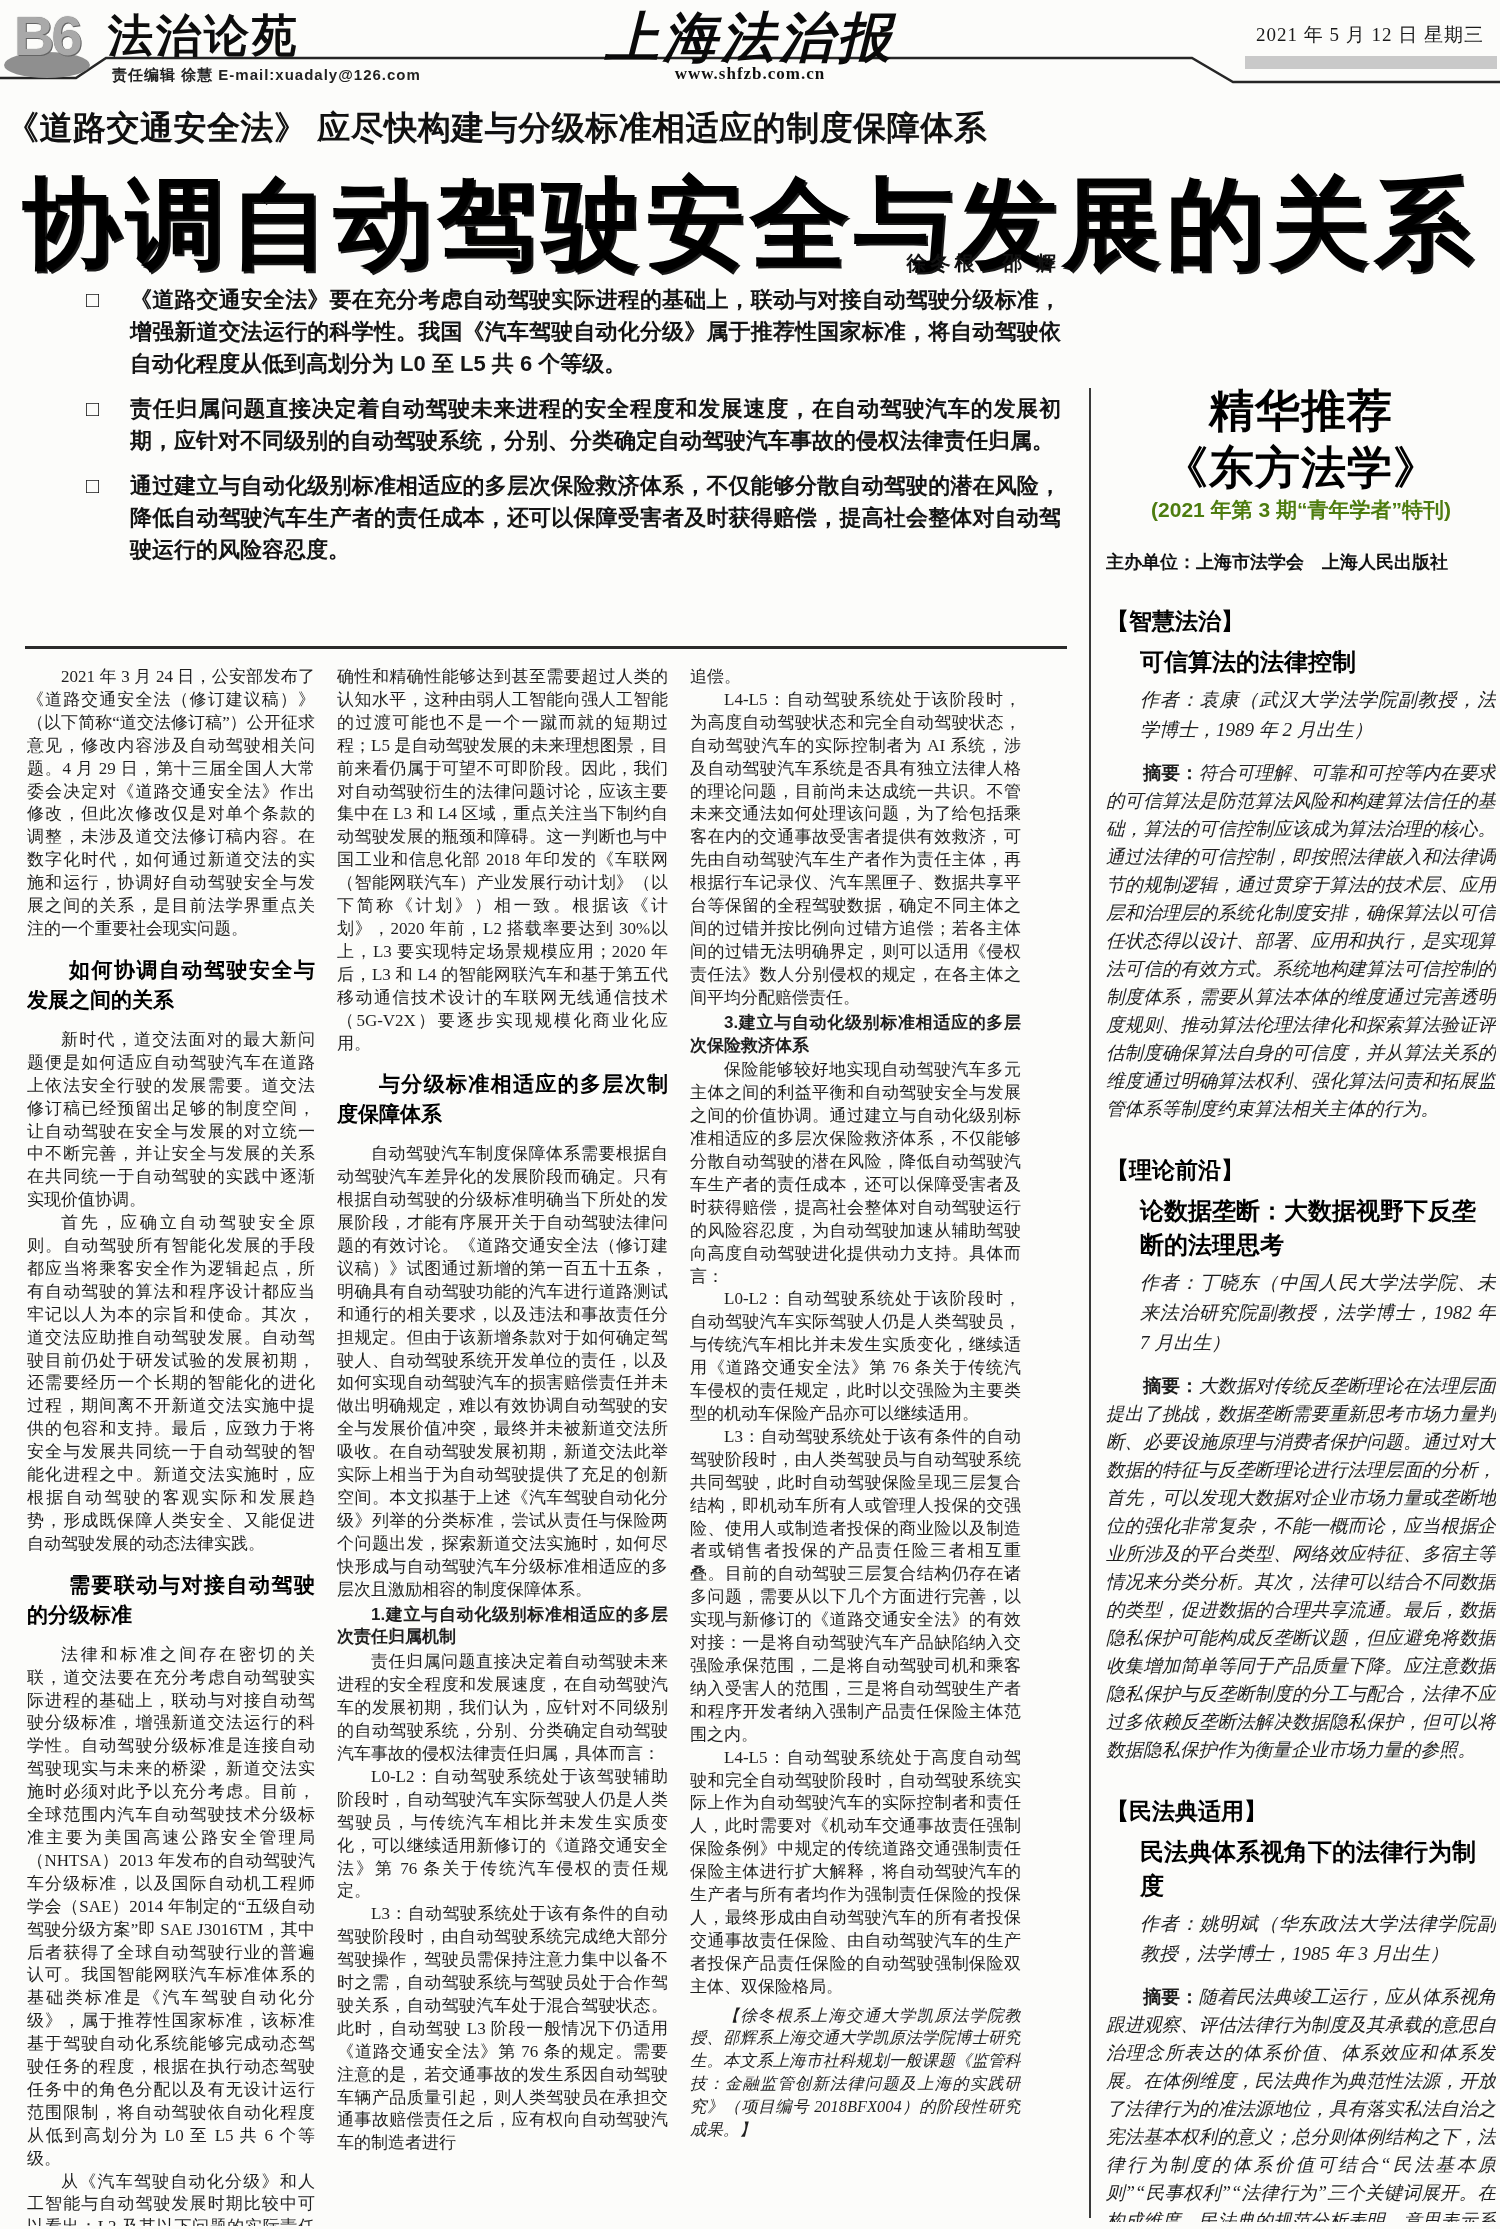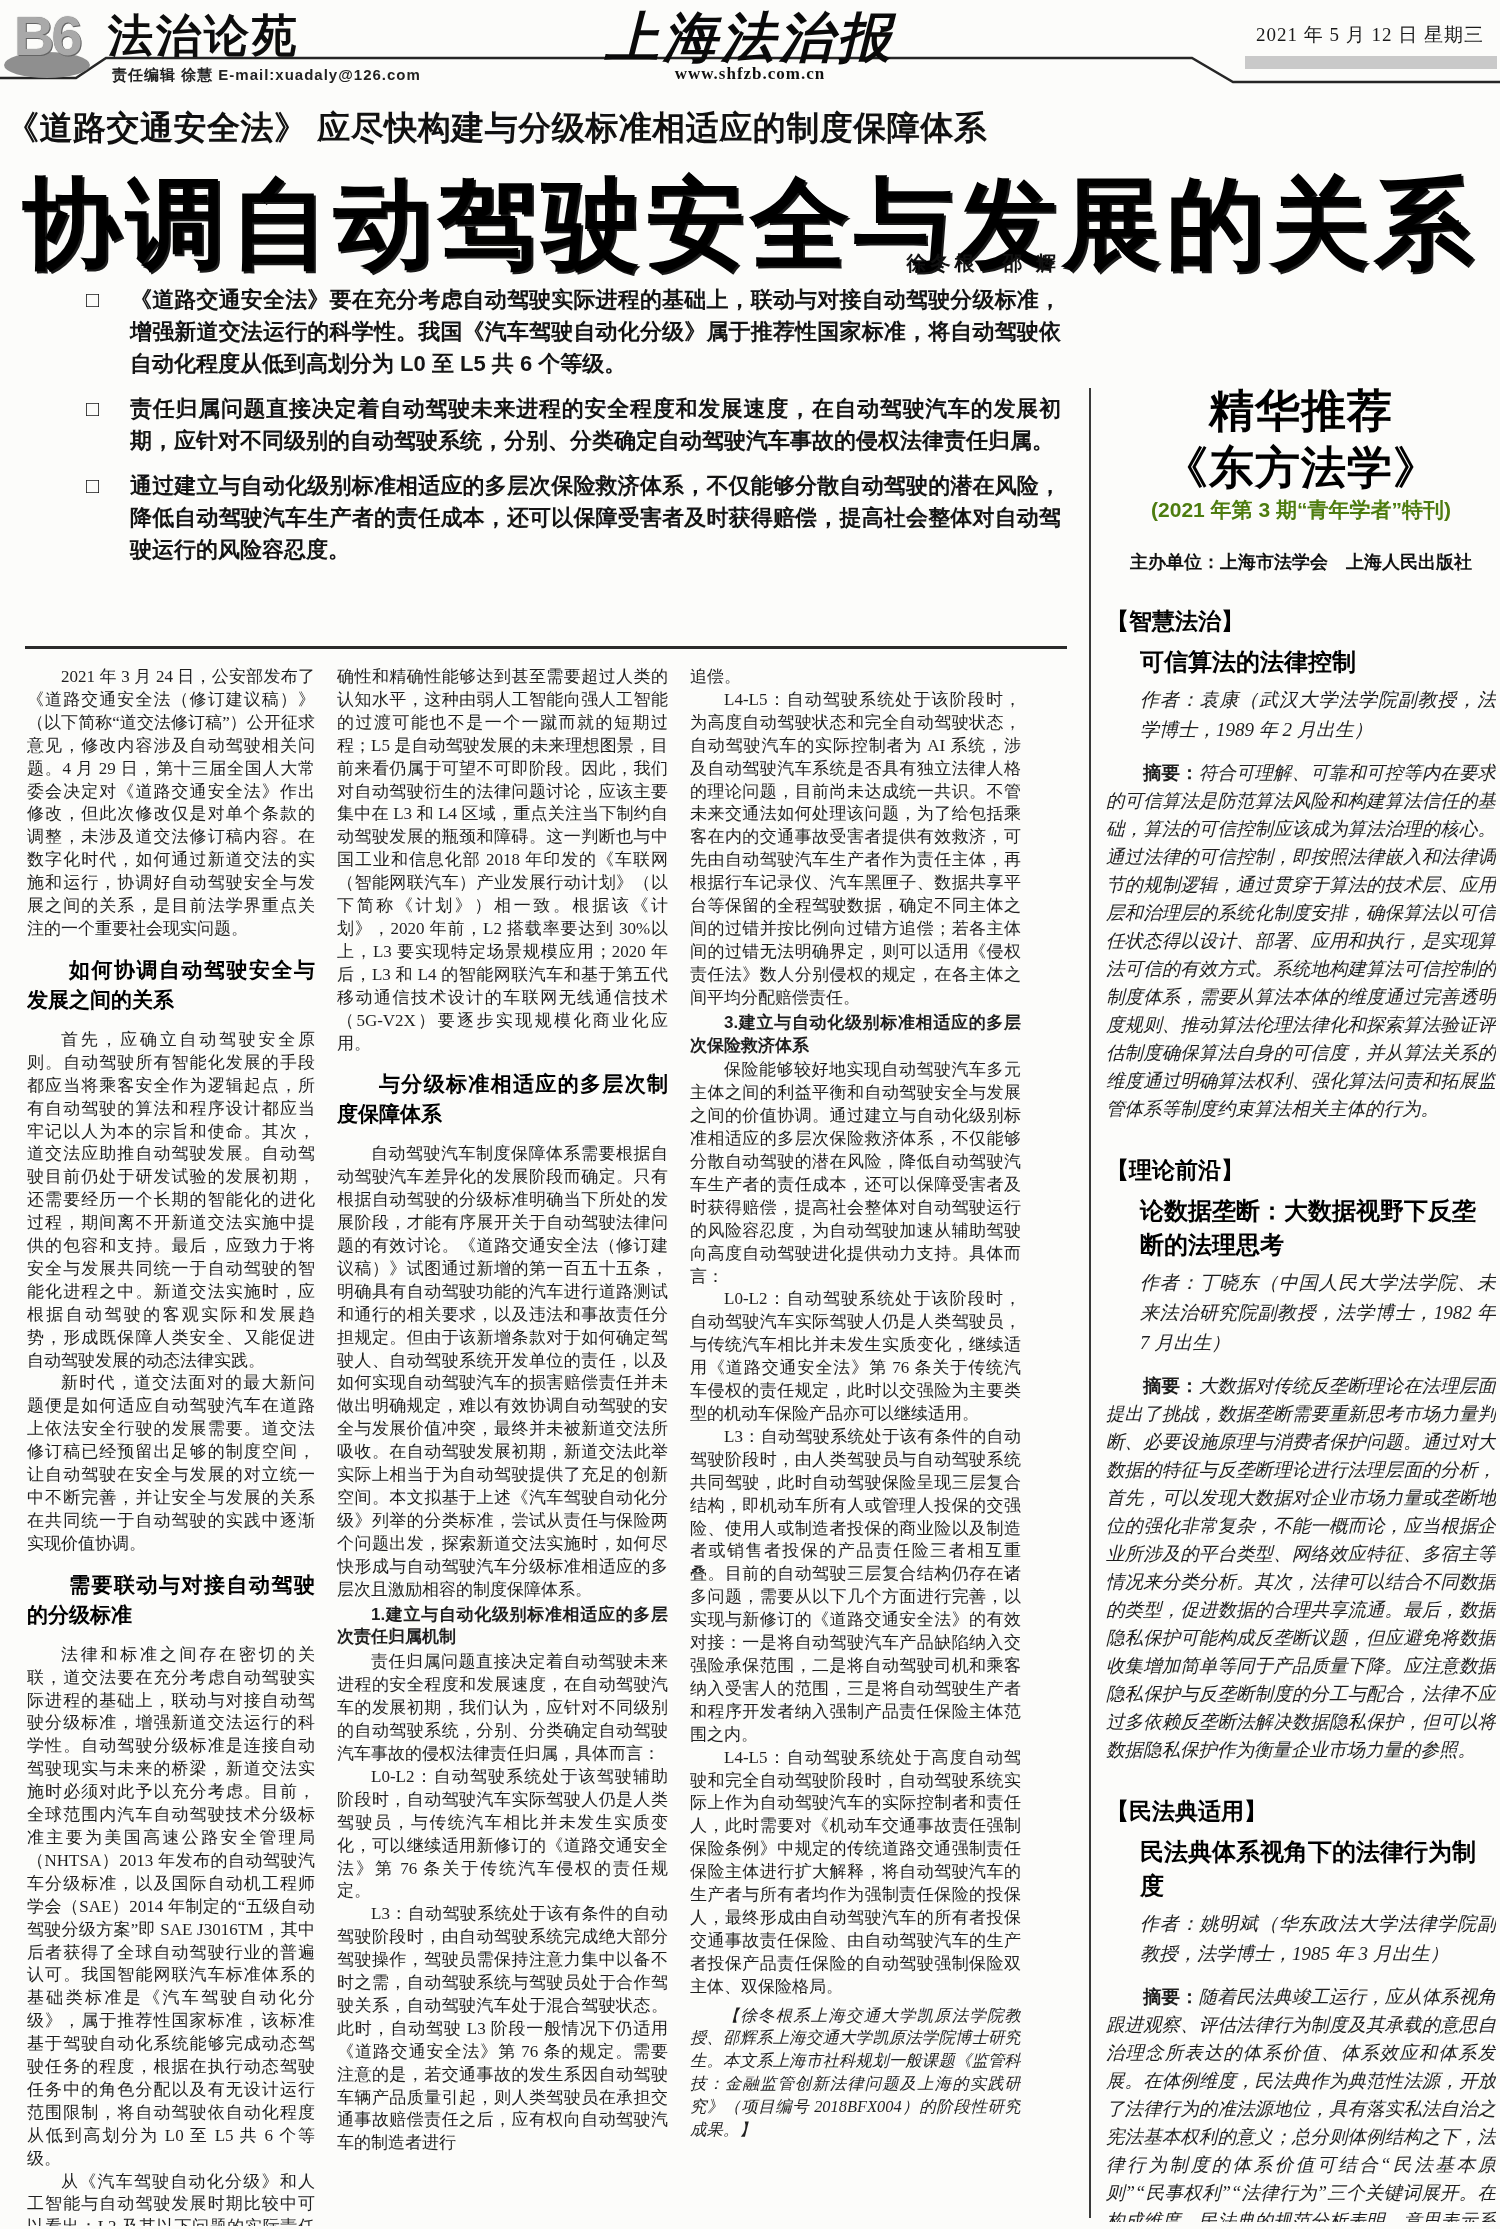--- a/index.html
+++ b/index.html
@@ -64,21 +64,21 @@
          font-size:17px;text-indent:2em;margin:2px 0 !important;}
   .blk-note{font-style:italic;text-indent:2em;font-size:16.4px;margin-top:6px !important;}
 
   
   .side-divider{position:absolute;left:1089px;top:388px;width:2px;height:1830px;background:#3a3a3a;}
   .sidebar{position:absolute;left:1106px;top:382px;width:390px;height:1840px;overflow:hidden;}
   .sb-title{text-align:center;font-family:"Liberation Sans","DejaVu Sans",sans-serif;
             font-weight:900;font-size:45px;line-height:57px;color:#000;letter-spacing:1px;}
   .sb-sub{text-align:center;font-family:"Liberation Sans","DejaVu Sans",sans-serif;
             font-weight:700;font-size:21px;color:#4d7c0f;}
-  .sb-org{text-align:center;font-family:"Liberation Sans","DejaVu Sans",sans-serif;
+  .sb-org{font-family:"Liberation Sans","DejaVu Sans",sans-serif;
             font-weight:700;font-size:18px;margin-top:26px;color:#111;}
   .sb-sec{margin-top:32px;}
   .sb-tag{font-family:"Liberation Sans","DejaVu Sans",sans-serif;font-weight:900;
             font-size:23px;color:#000;}
   .sb-sec-title{font-family:"Liberation Sans","DejaVu Sans",sans-serif;font-weight:900;
             font-size:24px;line-height:34px;margin:8px 0 6px 34px;color:#000;}
   .sb-author{font-style:italic;font-size:19px;line-height:30px;margin-left:34px;
             text-align:justify;color:#1d1d1d;}
   .sb-abs{font-style:italic;font-size:18.5px;line-height:28px;text-indent:2em;
             text-align:justify;margin-top:14px;color:#1d1d1d;}
@@ -123,22 +123,22 @@
         <span class="tx">通过建立与自动化级别标准相适应的多层次保险救济体系，不仅能够分散自动驾驶的潜在风险，降低自动驾驶汽车生产者的责任成本，还可以保障受害者及时获得赔偿，提高社会整体对自动驾驶运行的风险容忍度。</span>
       </div>
     </div>
 
   <div class="rule"></div>
 
   <div class="body-cols" id="article-body">
       <div class="col c1">
         <p class="blk-p">2021 年 3 月 24 日，公安部发布了《道路交通安全法（修订建议稿）》（以下简称“道交法修订稿”）公开征求意见，修改内容涉及自动驾驶相关问题。4 月 29 日，第十三届全国人大常委会决定对《道路交通安全法》作出修改，但此次修改仅是对单个条款的调整，未涉及道交法修订稿内容。在数字化时代，如何通过新道交法的实施和运行，协调好自动驾驶安全与发展之间的关系，是目前法学界重点关注的一个重要社会现实问题。</p>
         <p class="blk-h">如何协调自动驾驶安全与发展之间的关系</p>
+        <p class="blk-p">新时代，道交法面对的最大新问题便是如何适应自动驾驶汽车在道路上依法安全行驶的发展需要。道交法修订稿已经预留出足够的制度空间，让自动驾驶在安全与发展的对立统一中不断完善，并让安全与发展的关系在共同统一于自动驾驶的实践中逐渐实现价值协调。</p>
         <p class="blk-p">首先，应确立自动驾驶安全原则。自动驾驶所有智能化发展的手段都应当将乘客安全作为逻辑起点，所有自动驾驶的算法和程序设计都应当牢记以人为本的宗旨和使命。其次，道交法应助推自动驾驶发展。自动驾驶目前仍处于研发试验的发展初期，还需要经历一个长期的智能化的进化过程，期间离不开新道交法实施中提供的包容和支持。最后，应致力于将安全与发展共同统一于自动驾驶的智能化进程之中。新道交法实施时，应根据自动驾驶的客观实际和发展趋势，形成既保障人类安全、又能促进自动驾驶发展的动态法律实践。</p>
-        <p class="blk-p">新时代，道交法面对的最大新问题便是如何适应自动驾驶汽车在道路上依法安全行驶的发展需要。道交法修订稿已经预留出足够的制度空间，让自动驾驶在安全与发展的对立统一中不断完善，并让安全与发展的关系在共同统一于自动驾驶的实践中逐渐实现价值协调。</p>
         <p class="blk-h">需要联动与对接自动驾驶的分级标准</p>
         <p class="blk-p">法律和标准之间存在密切的关联，道交法要在充分考虑自动驾驶实际进程的基础上，联动与对接自动驾驶分级标准，增强新道交法运行的科学性。自动驾驶分级标准是连接自动驾驶现实与未来的桥梁，新道交法实施时必须对此予以充分考虑。目前，全球范围内汽车自动驾驶技术分级标准主要为美国高速公路安全管理局（NHTSA）2013 年发布的自动驾驶汽车分级标准，以及国际自动机工程师学会（SAE）2014 年制定的“五级自动驾驶分级方案”即 SAE J3016TM，其中后者获得了全球自动驾驶行业的普遍认可。我国智能网联汽车标准体系的基础类标准是《汽车驾驶自动化分级》，属于推荐性国家标准，该标准基于驾驶自动化系统能够完成动态驾驶任务的程度，根据在执行动态驾驶任务中的角色分配以及有无设计运行范围限制，将自动驾驶依自动化程度从低到高划分为 L0 至 L5 共 6 个等级。</p>
         <p class="blk-p">从《汽车驾驶自动化分级》和人工智能与自动驾驶发展时期比较中可以看出：L2 及其以下问题的实际责任人仍是人类驾驶员，与传统汽车相比并未发生实质变化；L3 则是自动驾驶汽车从由驾驶员主导的辅助驾驶升华到由系统主导的自动驾驶的关键临界区；L4 要求自动驾驶的算法准</p>
       </div>
       <div class="col c2">
         <p class="blk-pc">确性和精确性能够达到甚至需要超过人类的认知水平，这种由弱人工智能向强人工智能的过渡可能也不是一个一蹴而就的短期过程；L5 是自动驾驶发展的未来理想图景，目前来看仍属于可望不可即阶段。因此，我们对自动驾驶衍生的法律问题讨论，应该主要集中在 L3 和 L4 区域，重点关注当下制约自动驾驶发展的瓶颈和障碍。这一判断也与中国工业和信息化部 2018 年印发的《车联网（智能网联汽车）产业发展行动计划》（以下简称《计划》）相一致。根据该《计划》，2020 年前，L2 搭载率要达到 30%以上，L3 要实现特定场景规模应用；2020 年后，L3 和 L4 的智能网联汽车和基于第五代移动通信技术设计的车联网无线通信技术（5G-V2X）要逐步实现规模化商业化应用。</p>
         <p class="blk-h">与分级标准相适应的多层次制度保障体系</p>
         <p class="blk-p">自动驾驶汽车制度保障体系需要根据自动驾驶汽车差异化的发展阶段而确定。只有根据自动驾驶的分级标准明确当下所处的发展阶段，才能有序展开关于自动驾驶法律问题的有效讨论。《道路交通安全法（修订建议稿）》试图通过新增的第一百五十五条，明确具有自动驾驶功能的汽车进行道路测试和通行的相关要求，以及违法和事故责任分担规定。但由于该新增条款对于如何确定驾驶人、自动驾驶系统开发单位的责任，以及如何实现自动驾驶汽车的损害赔偿责任并未做出明确规定，难以有效协调自动驾驶的安全与发展价值冲突，最终并未被新道交法所吸收。在自动驾驶发展初期，新道交法此举实际上相当于为自动驾驶提供了充足的创新空间。本文拟基于上述《汽车驾驶自动化分级》列举的分类标准，尝试从责任与保险两个问题出发，探索新道交法实施时，如何尽快形成与自动驾驶汽车分级标准相适应的多层次且激励相容的制度保障体系。</p>
         <p class="blk-sub">1.建立与自动化级别标准相适应的多层次责任归属机制</p>
         <p class="blk-p">责任归属问题直接决定着自动驾驶未来进程的安全程度和发展速度，在自动驾驶汽车的发展初期，我们认为，应针对不同级别的自动驾驶系统，分别、分类确定自动驾驶汽车事故的侵权法律责任归属，具体而言：</p>

